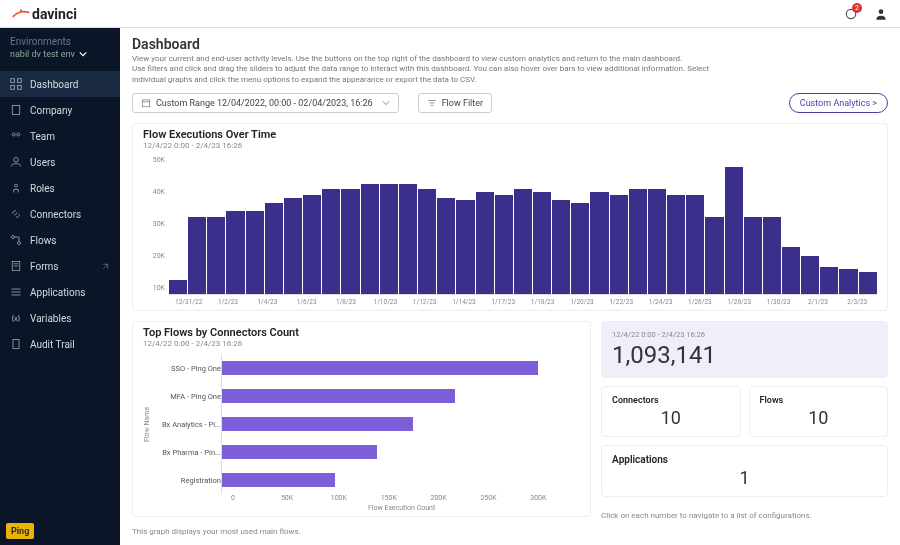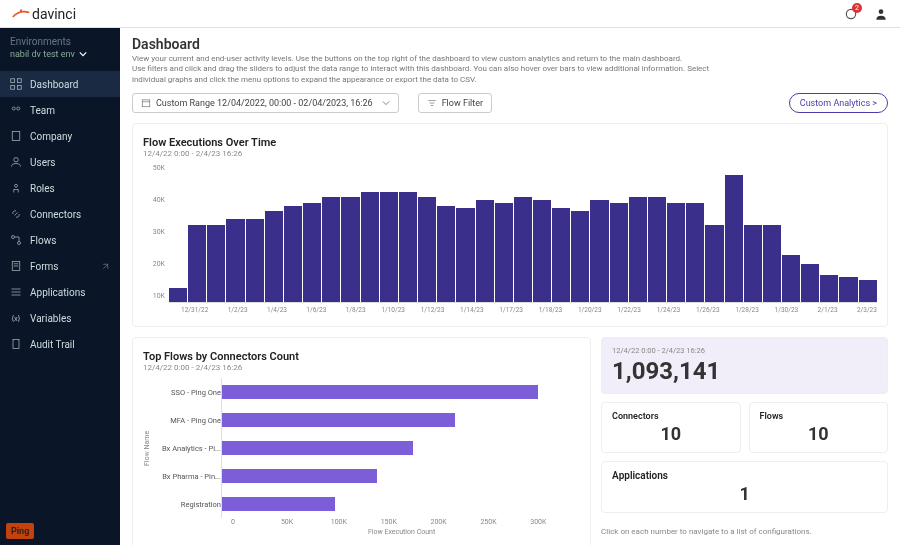--- a/index.html
+++ b/index.html
@@ -1,71 +1,71 @@
 <!DOCTYPE html>
 <html><head>
 <meta charset="utf-8">
 <style>
 *{box-sizing:border-box;margin:0;padding:0;font-family:-apple-system,BlinkMacSystemFont,"Segoe UI",Roboto,sans-serif}
 body{background:#fff;width:900px;height:545px;overflow:hidden;font-size:11px;color:#333}
 .topbar{height:28px;display:flex;align-items:center;justify-content:space-between;padding:0 12px;border-bottom:1px solid #e0e0e0}
 .logo{display:flex;align-items:center;gap:2px}
 .logo-swoosh{width:18px;height:12px}
-.logo-text{font-size:14px;font-weight:400;color:#222}
+.logo-text{font-size:14px;font-weight:700;color:#222}
 .topbar-right{display:flex;align-items:center;gap:16px}
 .notif{position:relative}
 .notif-badge{position:absolute;top:-4px;right:-4px;background:#d33;color:#fff;font-size:7px;width:10px;height:10px;border-radius:50%;display:flex;align-items:center;justify-content:center}
 .layout{display:flex;height:calc(545px - 28px)}
 .sidebar{width:120px;background:#0a1628;color:#fff;display:flex;flex-direction:column;position:relative}
 .env{padding:8px 10px 6px;font-size:9px;color:#8a9}
 .env-title{font-size:10px;color:#678}
 .env-name{display:flex;align-items:center;gap:4px;margin-top:2px;cursor:pointer}
 .nav{flex:1;padding-top:6px}
 .nav-item{display:flex;align-items:center;gap:8px;padding:7px 10px;font-size:10px;color:#cdd;cursor:pointer}
 .nav-item.active{background:#1a2a42}
 .nav-item .icn{width:12px;height:12px;flex-shrink:0;opacity:.8}
 .nav-item .ext{margin-left:auto;opacity:.5}
-.ping-badge{position:absolute;bottom:6px;left:6px;background:#c2410c;color:#222;font-size:9px;font-weight:600;padding:3px 5px;border-radius:2px}
+.ping-badge{position:absolute;bottom:6px;left:6px;background:#eab308;color:#222;font-size:9px;font-weight:600;padding:3px 5px;border-radius:2px}
 .main{flex:1;overflow-y:auto;background:#fff;padding:8px 12px 12px}
 .main::-webkit-scrollbar{width:8px}
 .main::-webkit-scrollbar-thumb{background:#ccc;border-radius:4px}
 h1{font-size:14px;font-weight:600;margin-bottom:2px}
 .desc{font-size:8px;color:#777;line-height:1.3;margin-bottom:8px;max-width:600px}
 .controls{display:flex;align-items:center;gap:19px;margin-bottom:10px}
 .ctrl-btn{display:flex;align-items:center;gap:5px;border:1px solid #ccc;background:#fff;border-radius:3px;padding:4px 8px;font-size:9px;cursor:pointer;color:#444}
 .ctrl-btn .chev{margin-left:4px}
 .spacer{flex:1}
 .analytics-btn{border:1px solid #4a3da8;color:#4a3da8;border-radius:14px;padding:4px 10px;font-size:9px;cursor:pointer;background:#fff}
-.card{background:#fff;border:1px solid #eee;border-radius:4px;padding:12px 10px;margin-bottom:10px}
+.card{background:#fff;border:1px solid #eee;border-radius:4px;padding:4px 10px;margin-bottom:10px}
 .card-title{font-size:11px;font-weight:600;color:#222}
 .card-sub{font-size:8px;color:#888;margin-bottom:6px}
 .bar-chart{position:relative;height:150px;display:flex}
 .y-axis{width:26px;display:flex;flex-direction:column;justify-content:space-between;font-size:7px;color:#888;text-align:right;padding-right:4px;padding-bottom:14px}
 .bars-wrap{flex:1;display:flex;flex-direction:column}
 .bars{flex:1;display:flex;align-items:flex-end;gap:1px;border-bottom:1px solid #ddd}
 .bar{flex:1;background:#3b2f8c;min-width:2px}
 .x-axis{display:flex;font-size:6.5px;color:#888;padding-top:3px}
-.x-axis span{flex:2;text-align:right;white-space:nowrap}
+.x-axis span{flex:2;text-align:center;white-space:nowrap}
 .row{display:flex;gap:10px}
 .col-left{flex:1.6}
 .col-right{flex:1;display:flex;flex-direction:column;gap:8px}
 .hbar-chart{display:flex;height:140px;position:relative}
 .hbar-ylabel{writing-mode:vertical-rl;transform:rotate(180deg);font-size:7px;color:#888;text-align:center}
 .hbar-labels{display:flex;flex-direction:column;justify-content:space-around;font-size:7.5px;color:#555;text-align:right;width:70px}
 .hbars{flex:1;display:flex;flex-direction:column;justify-content:space-around;border-left:1px solid #ddd;position:relative}
 .hbar{height:14px;background:#7c5fd8}
 .hx-axis{display:flex;font-size:7px;color:#888;margin-left:88px;gap:0}
 .hx-axis span{flex:1;text-align:left}
 .hx-label{font-size:7px;color:#888;text-align:center;margin-top:2px;margin-left:80px}
 .foot{font-size:8px;color:#888;margin-top:6px}
 .stat-card{border:1px solid #eee;border-radius:4px;padding:8px 10px;background:#fff}
 .stat-card.hl{background:#f1edf9}
 .stat-title{font-size:10px;font-weight:600;color:#222}
 .stat-sub{font-size:7.5px;color:#888}
-.stat-val{font-size:24px;font-weight:700;margin-top:2px}
+.stat-val{font-size:24px;font-weight:400;margin-top:2px}
 .stat-row{display:flex;gap:8px}
 .stat-row .stat-card{flex:1}
 .stat-row .stat-val{font-size:18px;text-align:center}
 .stat-row .stat-title{font-size:9px}
 svg{display:block}
 </style>
 </head>
 <body>
 
 <div class="topbar">
@@ -106,30 +106,30 @@
           <svg class="icn" viewBox="0 0 16 16">
             <rect x="1" y="1" width="5" height="5" fill="none" stroke="#cdd"></rect>
             <rect x="10" y="1" width="5" height="5" fill="none" stroke="#cdd"></rect>
             <rect x="1" y="10" width="5" height="5" fill="none" stroke="#cdd"></rect>
             <rect x="10" y="10" width="5" height="5" fill="none" stroke="#cdd"></rect>
           </svg>
           <span>Dashboard</span>
         </div>
       <div class="nav-item">
           <svg class="icn" viewBox="0 0 16 16">
+            <rect x="3" y="2" width="10" height="12" fill="none" stroke="#cdd"></rect>
+          </svg>
+          <span>Company</span>
+        </div>
+      <div class="nav-item">
+          <svg class="icn" viewBox="0 0 16 16">
             <circle cx="5" cy="6" r="2" fill="none" stroke="#cdd"></circle>
             <circle cx="11" cy="6" r="2" fill="none" stroke="#cdd"></circle>
           </svg>
           <span>Team</span>
-        </div>
-      <div class="nav-item">
-          <svg class="icn" viewBox="0 0 16 16">
-            <rect x="3" y="2" width="10" height="12" fill="none" stroke="#cdd"></rect>
-          </svg>
-          <span>Company</span>
         </div>
       <div class="nav-item">
           <svg class="icn" viewBox="0 0 16 16">
             <circle cx="8" cy="5" r="3" fill="none" stroke="#cdd"></circle>
             <path d="M2 14 Q2 10 8 10 Q14 10 14 14" fill="none" stroke="#cdd"></path>
           </svg>
           <span>Users</span>
         </div>
       <div class="nav-item">
           <svg class="icn" viewBox="0 0 16 16">

